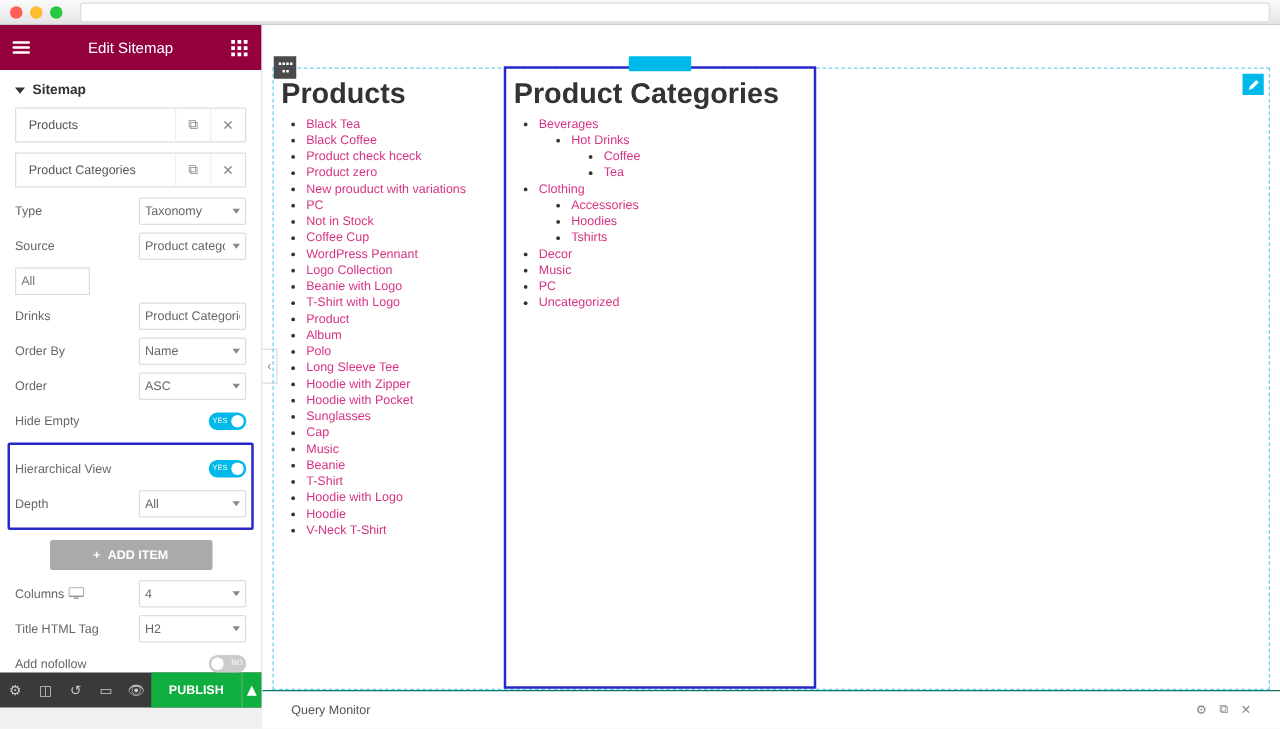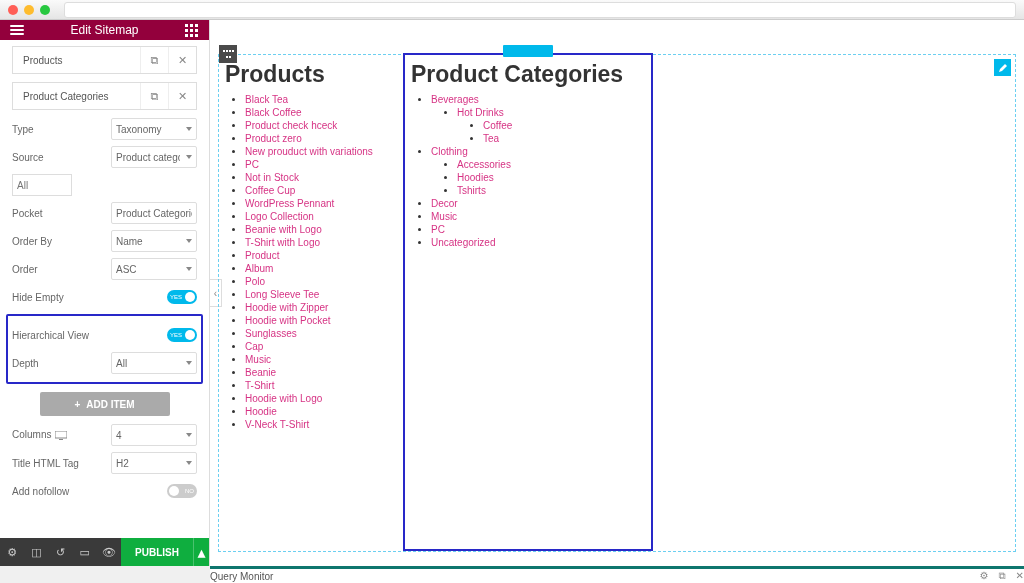--- a/index.html
+++ b/index.html
@@ -8,21 +8,21 @@
   
   .window-chrome { height: 20px; background: linear-gradient(#fafafa, #e5e5e5); display:flex; align-items:center; padding-left:8px; gap:6px; border-bottom:1px solid #ccc;}
   .dot { width:10px; height:10px; border-radius:50%; }
   .dot.red{background:#ff5f57;} .dot.yellow{background:#febc2e;} .dot.green{background:#28c840;}
   .addr { flex:1; height:16px; background:#fff; border:1px solid #ddd; border-radius:3px; margin:0 8px; }
 
   .workspace { display:flex; height: 546px; }
 
   
   .sidebar { width: 210px; background:#fff; display:flex; flex-direction:column; border-right:1px solid #ddd;}
-  .sb-header { height:20px; background:#93003c; color:#fff; font-size:12px; display:flex; align-items:center; justify-content:space-between; padding:0 10px; font-weight:500;}
+  .sb-header { height:36px; background:#93003c; color:#fff; font-size:12px; display:flex; align-items:center; justify-content:space-between; padding:0 10px; font-weight:500;}
   .sb-header .title { flex:1; text-align:center; }
   .ham, .apps { width:14px; display:flex; flex-direction:column; gap:2px; cursor:pointer;}
   .ham span{height:2px;background:#fff;border-radius:1px;}
   .apps { flex-direction:row; flex-wrap:wrap; width:14px; gap:2px;}
   .apps span{width:3px;height:3px;background:#fff;}
 
   .sb-body { flex:1; overflow-y:auto; padding:6px 12px; }
   .sb-section-head { display:flex; align-items:center; font-size:11px; font-weight:700; padding:4px 0 8px; gap:6px; color:#333;}
   .sb-section-head .caret{width:0;height:0;border-left:4px solid transparent;border-right:4px solid transparent;border-top:5px solid #333;}
 
@@ -61,21 +61,21 @@
 
   .preview-col { flex:0 0 auto; padding:6px 10px 10px 6px; }
   .preview-col h2 { font-size:23px; font-weight:700; color:#333; margin-bottom:6px;}
   .preview-col.sel { border:2px solid #2828c8; margin-top:-2px;}
   ul.link-list { list-style: disc; padding-left:20px; font-size:10px; color:#333;}
   ul.link-list li { margin:2px 0;}
   ul.link-list li span { color:#d63384; cursor:pointer;}
   ul.link-list ul { padding-left:26px;}
 
   
-  .bottom-bar { position:absolute; bottom:0; left:210px; right:0; height:17px; background:#fff; border-top:3px solid #0f766e; font-size:10px; color:#555; display:flex; align-items:center; padding:0 0; justify-content:space-between;}
+  .bottom-bar { position:absolute; bottom:0; left:210px; right:0; height:31px; background:#fff; border-top:1px solid #0f766e; font-size:10px; color:#555; display:flex; align-items:center; padding:0 23px; justify-content:space-between;}
   .bottom-bar .right { display:flex; gap:10px; color:#888;}
 
   
   .mon-icon svg{width:12px;height:10px; vertical-align:middle; margin-left:4px;}
 </style>
 </head>
 <body>
 
 <div class="window-chrome">
   <div class="dot red"></div>
@@ -101,20 +101,24 @@
           <span></span>
           <span></span>
           <span></span>
           <span></span>
           <span></span>
           <span></span>
         </div>
     </div>
 
     <div class="sb-body">
+      <div class="sb-section-head">
+        <div class="caret"></div>
+        <span>Sitemap</span>
+      </div>
 
       <div class="item-row">
         <div class="label">Products</div>
         <div class="mini">⧉</div>
         <div class="mini">✕</div>
       </div>
 
       <div class="item-row">
         <div class="label">Product Categories</div>
         <div class="mini">⧉</div>
@@ -132,21 +136,21 @@
         <label>Source</label>
         <div class="control">
             <span style="white-space:nowrap;overflow:hidden;text-overflow:clip;max-width:64px">Product categories</span>
             <span class="chev"></span>
           </div>
       </div>
       <div class="field-row">
         <input type="text" class="ctrl" placeholder="All" style="">
       </div>
       <div class="field-row">
-        <label>Pocket</label>
+        <label>Drinks</label>
         <div class="control">
             <span style="white-space:nowrap;overflow:hidden;max-width:76px">Product Categories</span>
           </div>
       </div>
       <div class="field-row">
         <label>Order By</label>
         <div class="control">
             <span>Name</span>
             <span class="chev"></span>
           </div>

